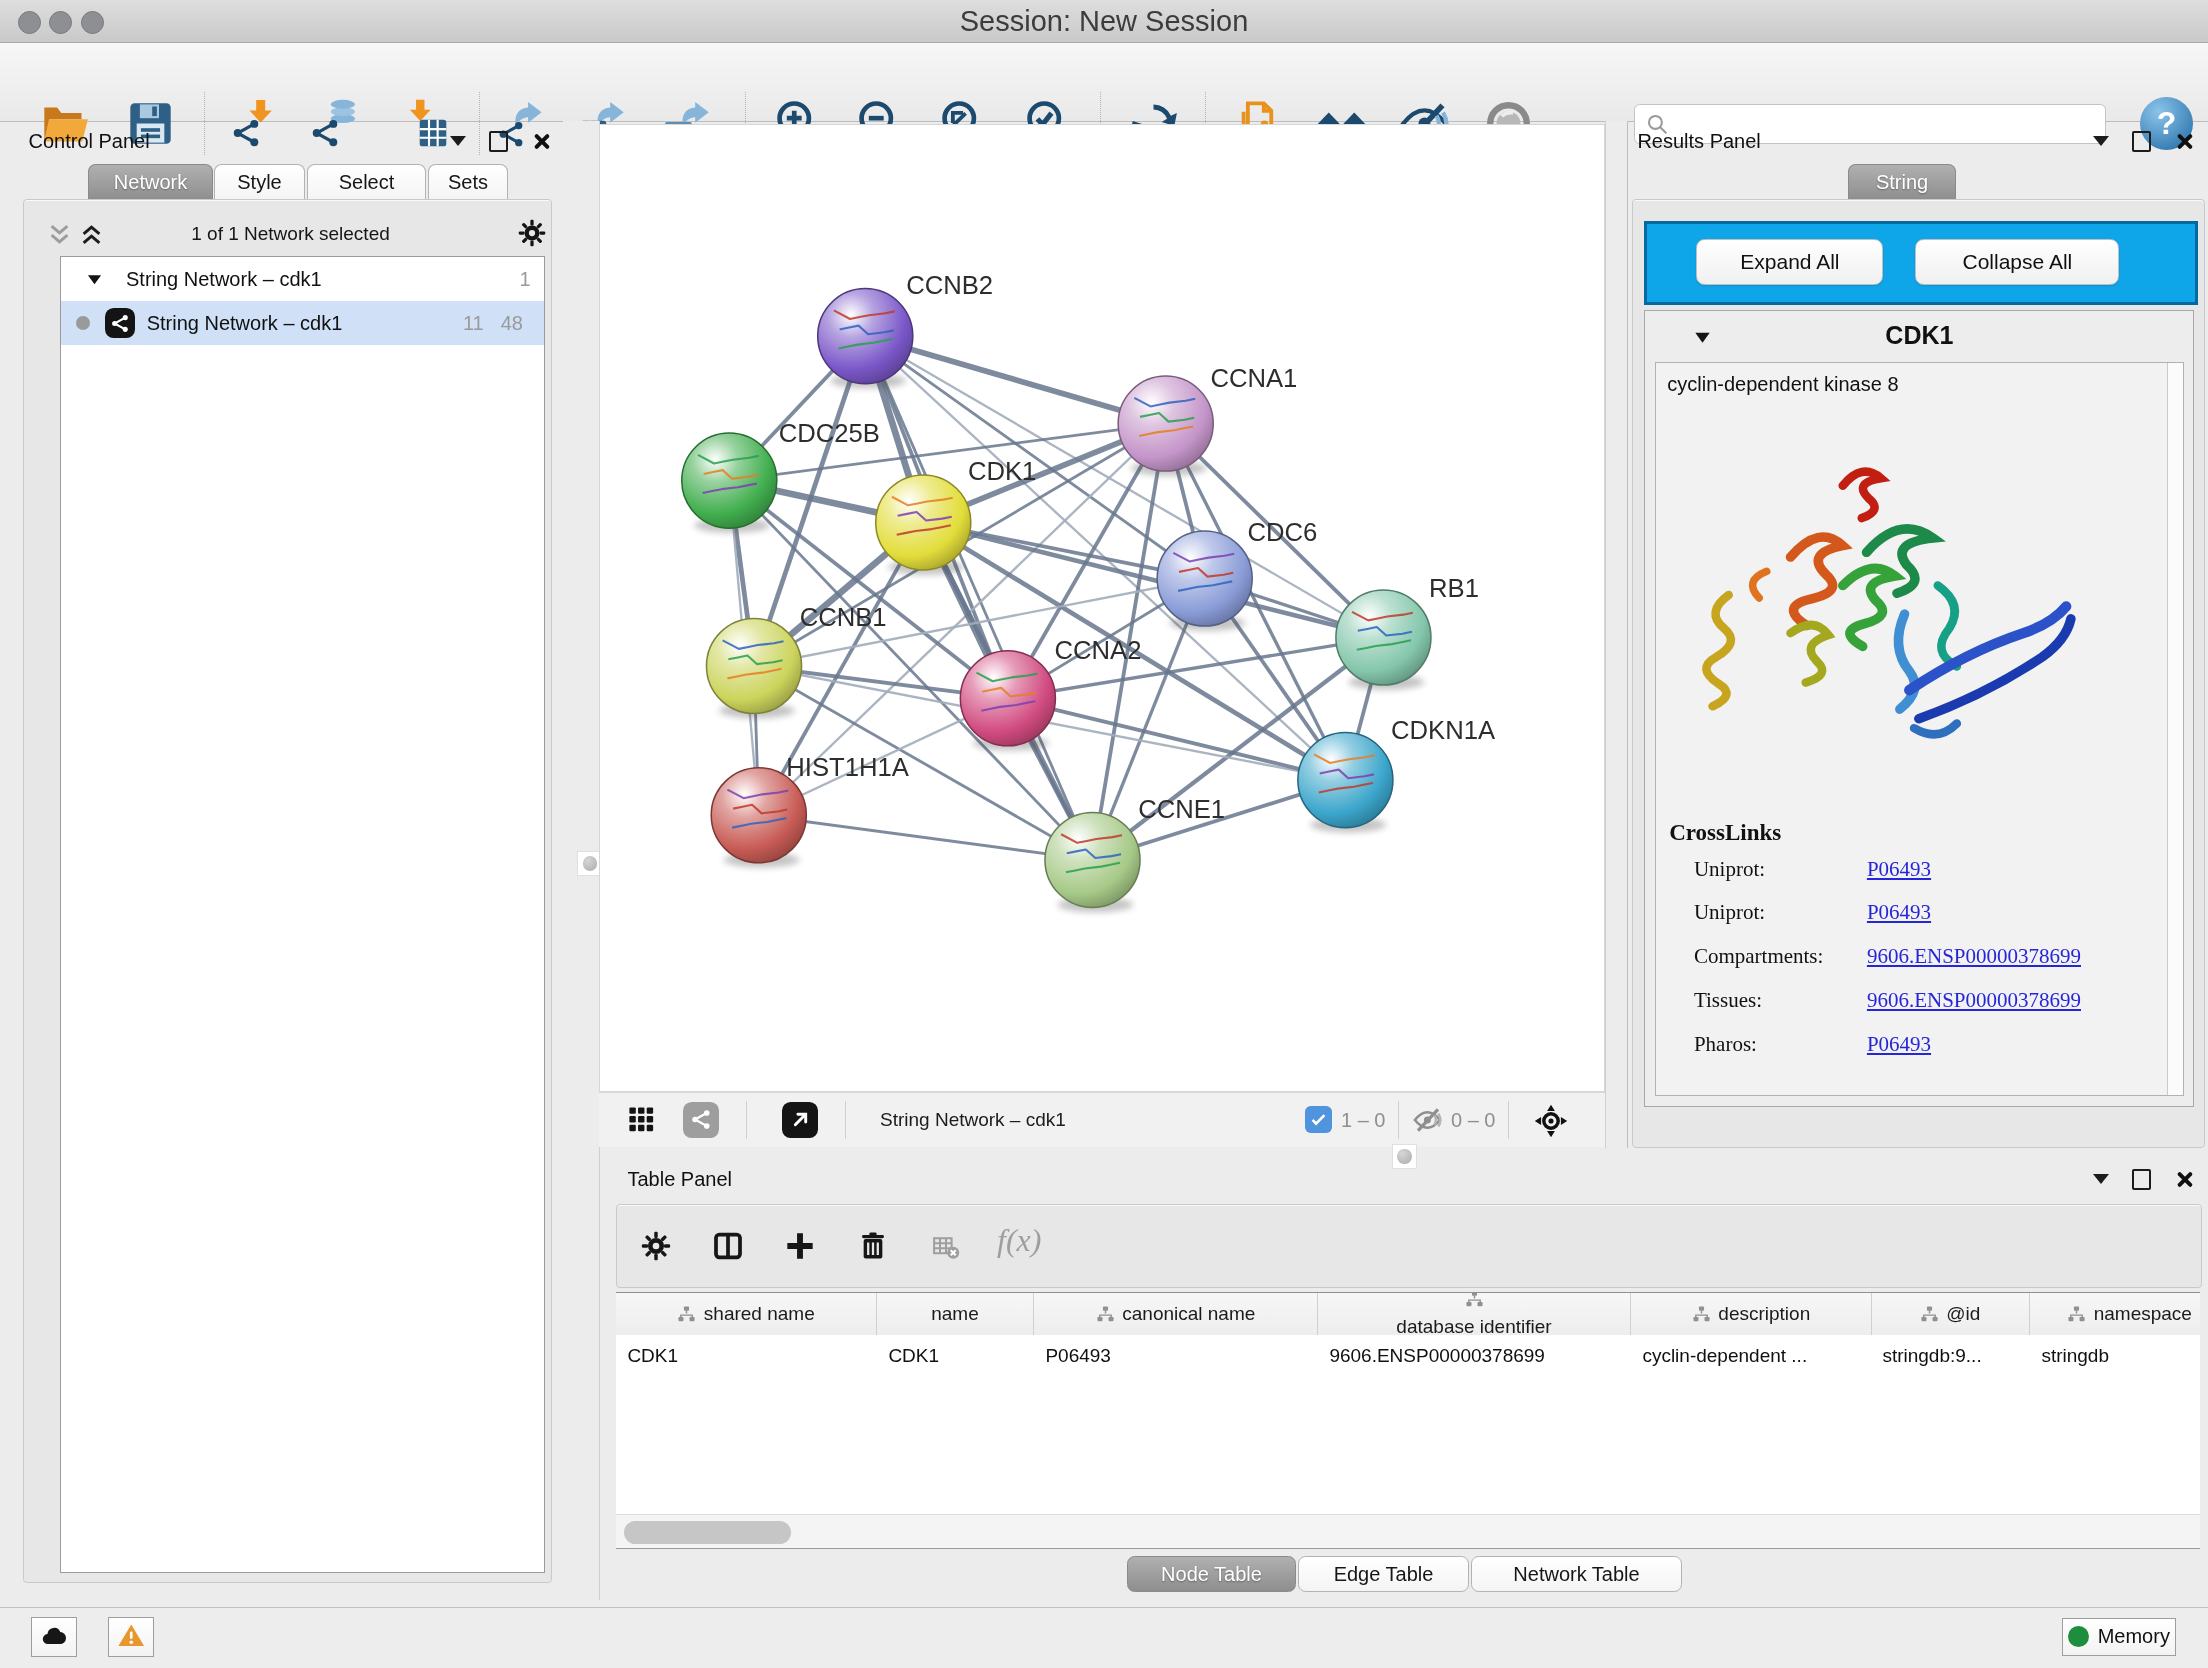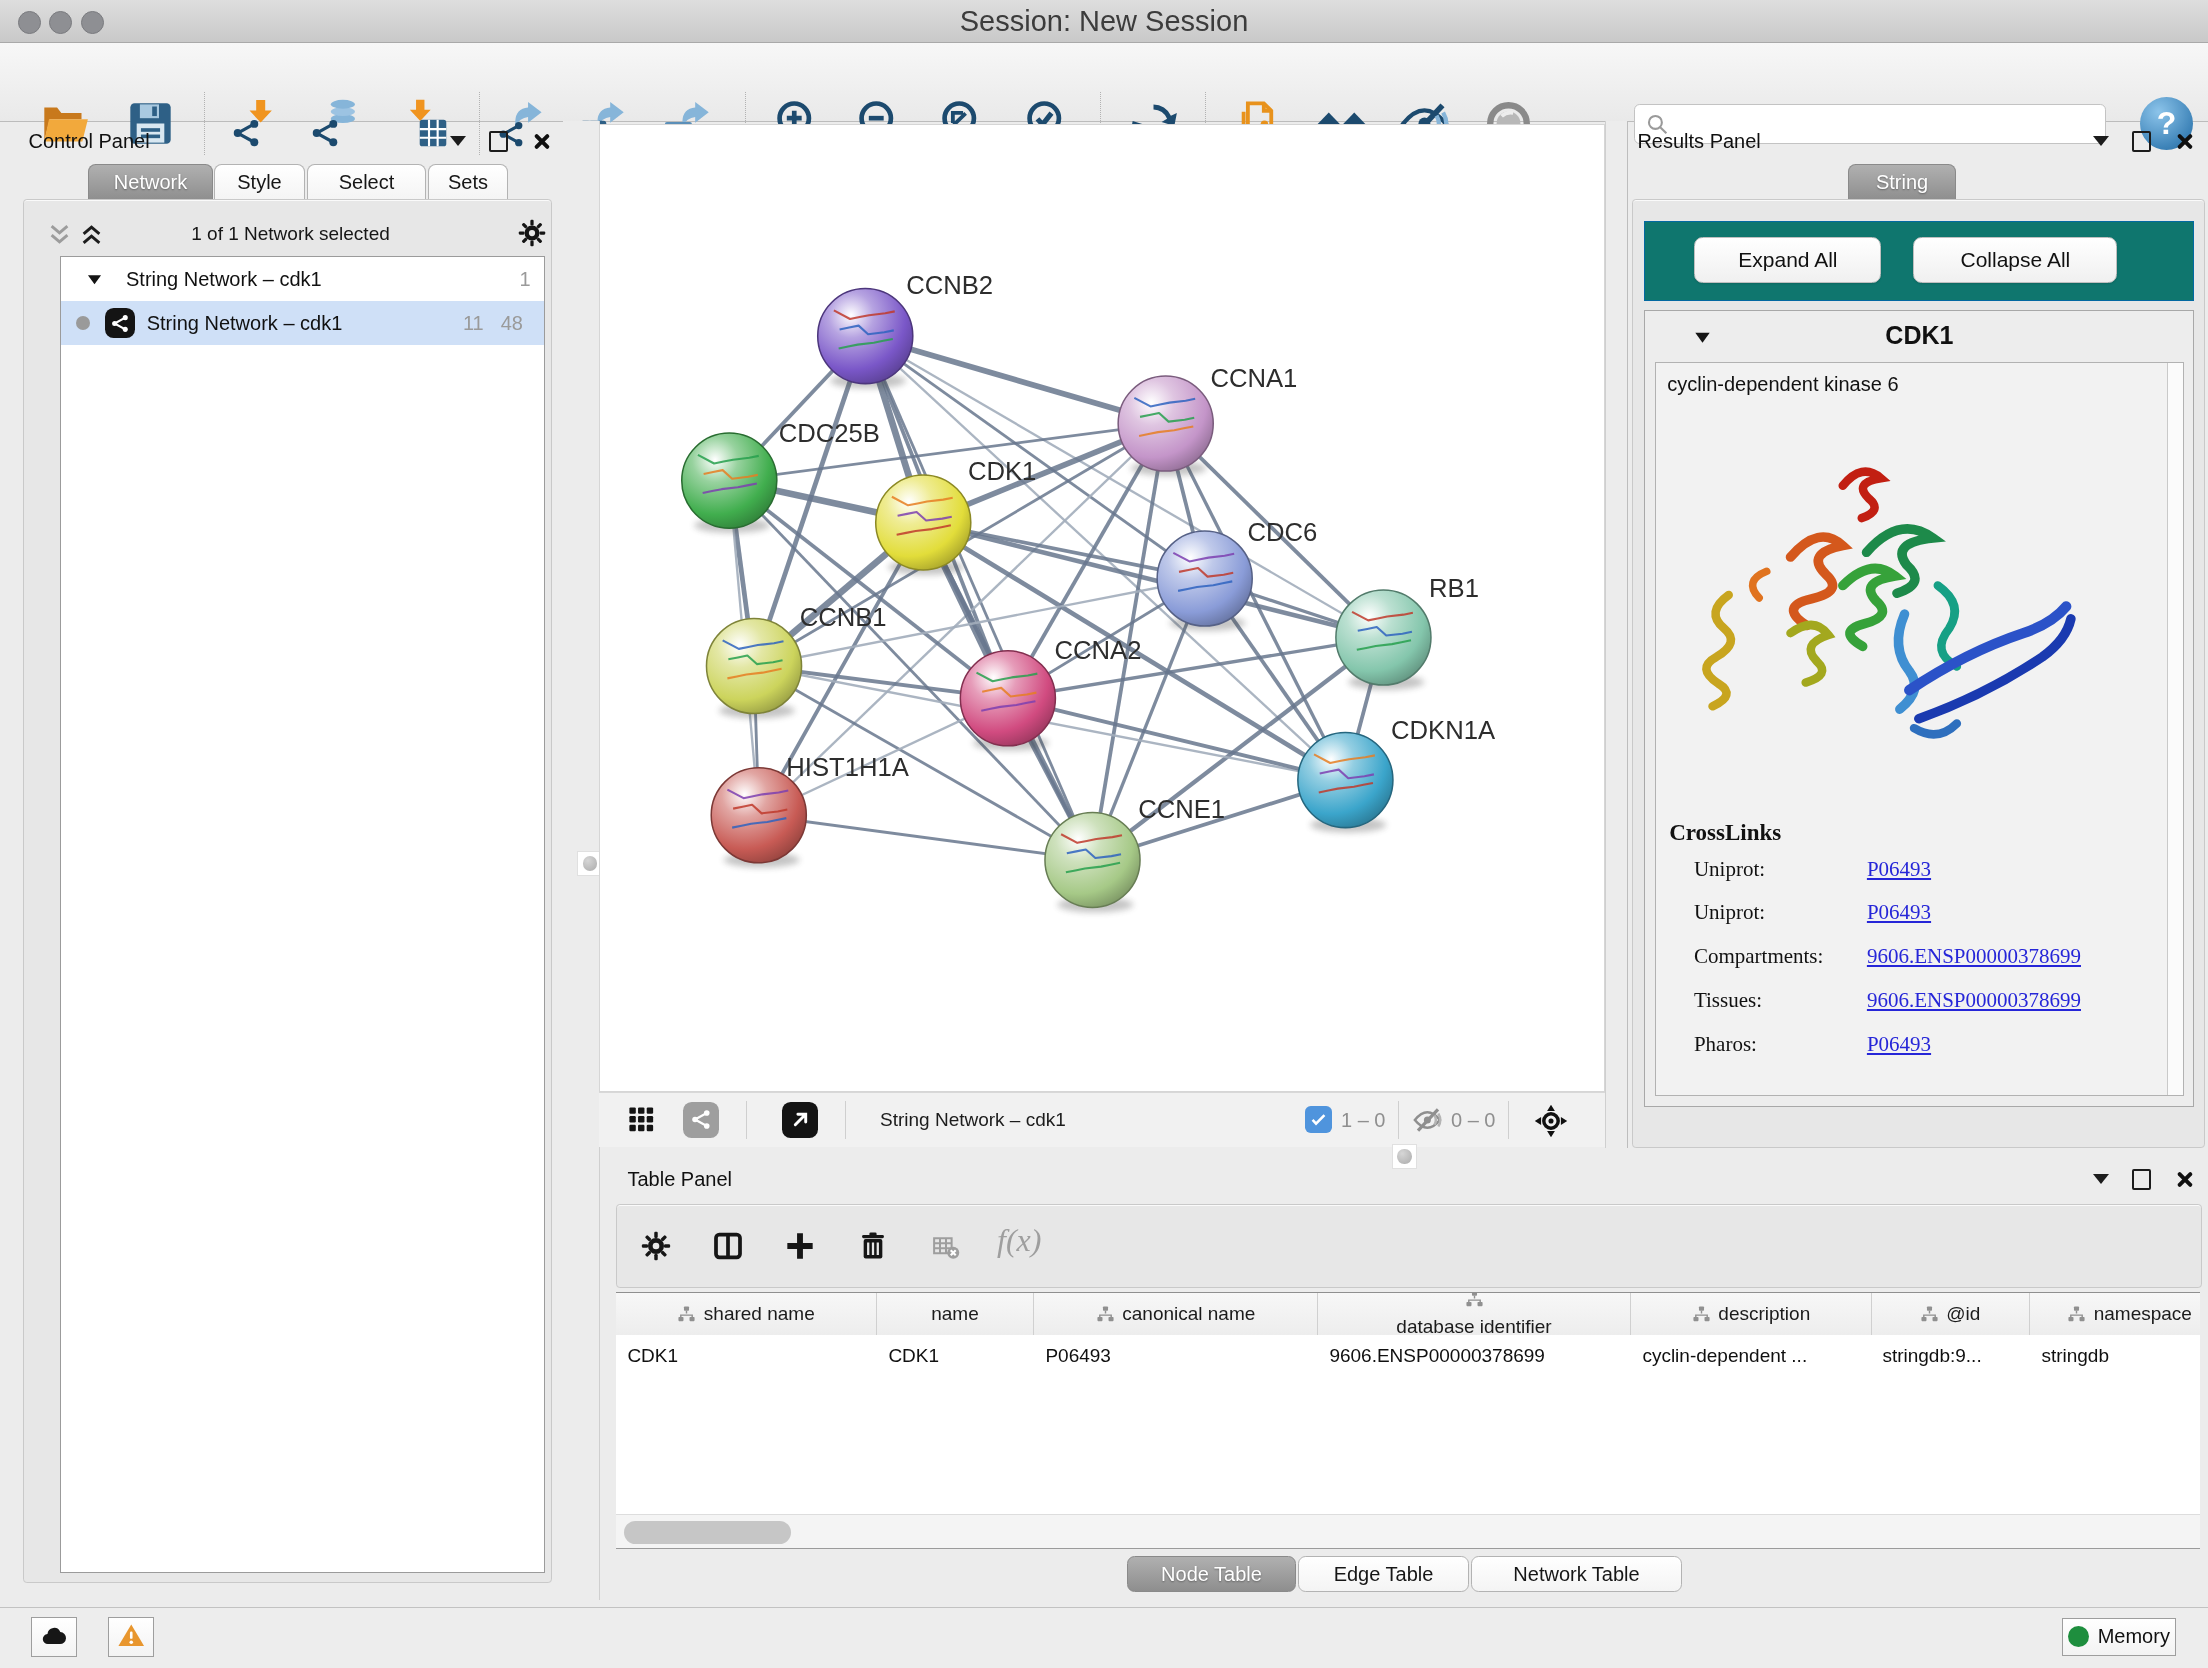--- a/index.html
+++ b/index.html
@@ -714,35 +714,35 @@
   <span class="wctl" style="margin-right:15px">
     <span class="ph-arrow"></span>
     <span class="ph-float"></span>
     <span class="xic"></span>
   </span>
 </div>
 <div class="a tab act" style="left:1848px;top:164px;width:108px">
     <span>String</span>
   </div>
 <div class="a raised" style="left:1632px;top:199px;width:571px;height:947px">
-  <div class="a" style="left:11.4px;top:21px;width:548px;height:78px;border:1px solid #0369a1;background:#0f766e">
+  <div class="a" style="left:11.4px;top:21px;width:548px;height:78px;border:3px solid #0369a1;background:#0ea5e9">
     <div class="bbtn a" style="left:49px;top:15px;width:185px;height:44px">
         <span>Expand All</span>
       </div>
     <div class="bbtn a" style="left:268px;top:15px;width:202px;height:44px">
         <span>Collapse All</span>
       </div>
   </div>
   <div class="a" style="left:11.4px;top:110px;width:548px;height:795px;border:1px solid #a8a8a8;background:#ededed">
     <svg class="a" style="left:46px;top:15px;width:23px;height:23px" viewBox="0 0 24 24" width="23" height="23">
         <use href="#s-tri" width="24" height="24"></use>
       </svg>
     <div class="a" style="left:0;top:9.5px;width:548px;text-align:center;font-size:25px;font-weight:bold">CDK1</div>
     <div class="a" style="left:9.5px;top:51px;width:529px;height:734px;background:#f2f2f2;border:1px solid #b2b2b2;box-sizing:border-box">
-      <div class="a" style="left:11.4px;top:9.5px;font-size:20px">cyclin-dependent kinase 6</div>
+      <div class="a" style="left:11.4px;top:9.5px;font-size:20px">cyclin-dependent kinase 8</div>
       <svg class="a" style="left:44px;top:80px" width="392" height="327" viewBox="0 0 412 344">
         <g fill="none" stroke-linecap="round">
           <path d="M150 45q20-25 40-8q-30 5-12 22q14 12-8 20" stroke="#c21f12" stroke-width="9"></path>
           <path d="M95 120q30-35 55-12q-40 8-18 30q20 18-15 26q-35 8-5 28" stroke="#d4581c" stroke-width="10"></path>
           <path d="M70 135q-25 10-8 28" stroke="#e0731f" stroke-width="8"></path>
           <path d="M30 160q-25 18-5 35q18 15-8 30q-22 12 2 28q20 12-6 24" stroke="#c8a51f" stroke-width="9"></path>
           <path d="M95 200q25-18 40 2q-30 10-12 28q15 14-12 22" stroke="#a3a81e" stroke-width="9"></path>
           <path d="M150 150q30-30 55-10q-38 6-20 26q18 16-12 24q-30 8-2 24" stroke="#36a23a" stroke-width="10"></path>
           <path d="M175 115q35-40 70-15q-45 5-28 28q22 20-10 30" stroke="#1d8a4a" stroke-width="10"></path>
           <path d="M250 150q28 20 12 45q-20 25 8 40" stroke="#16a085" stroke-width="9"></path>

